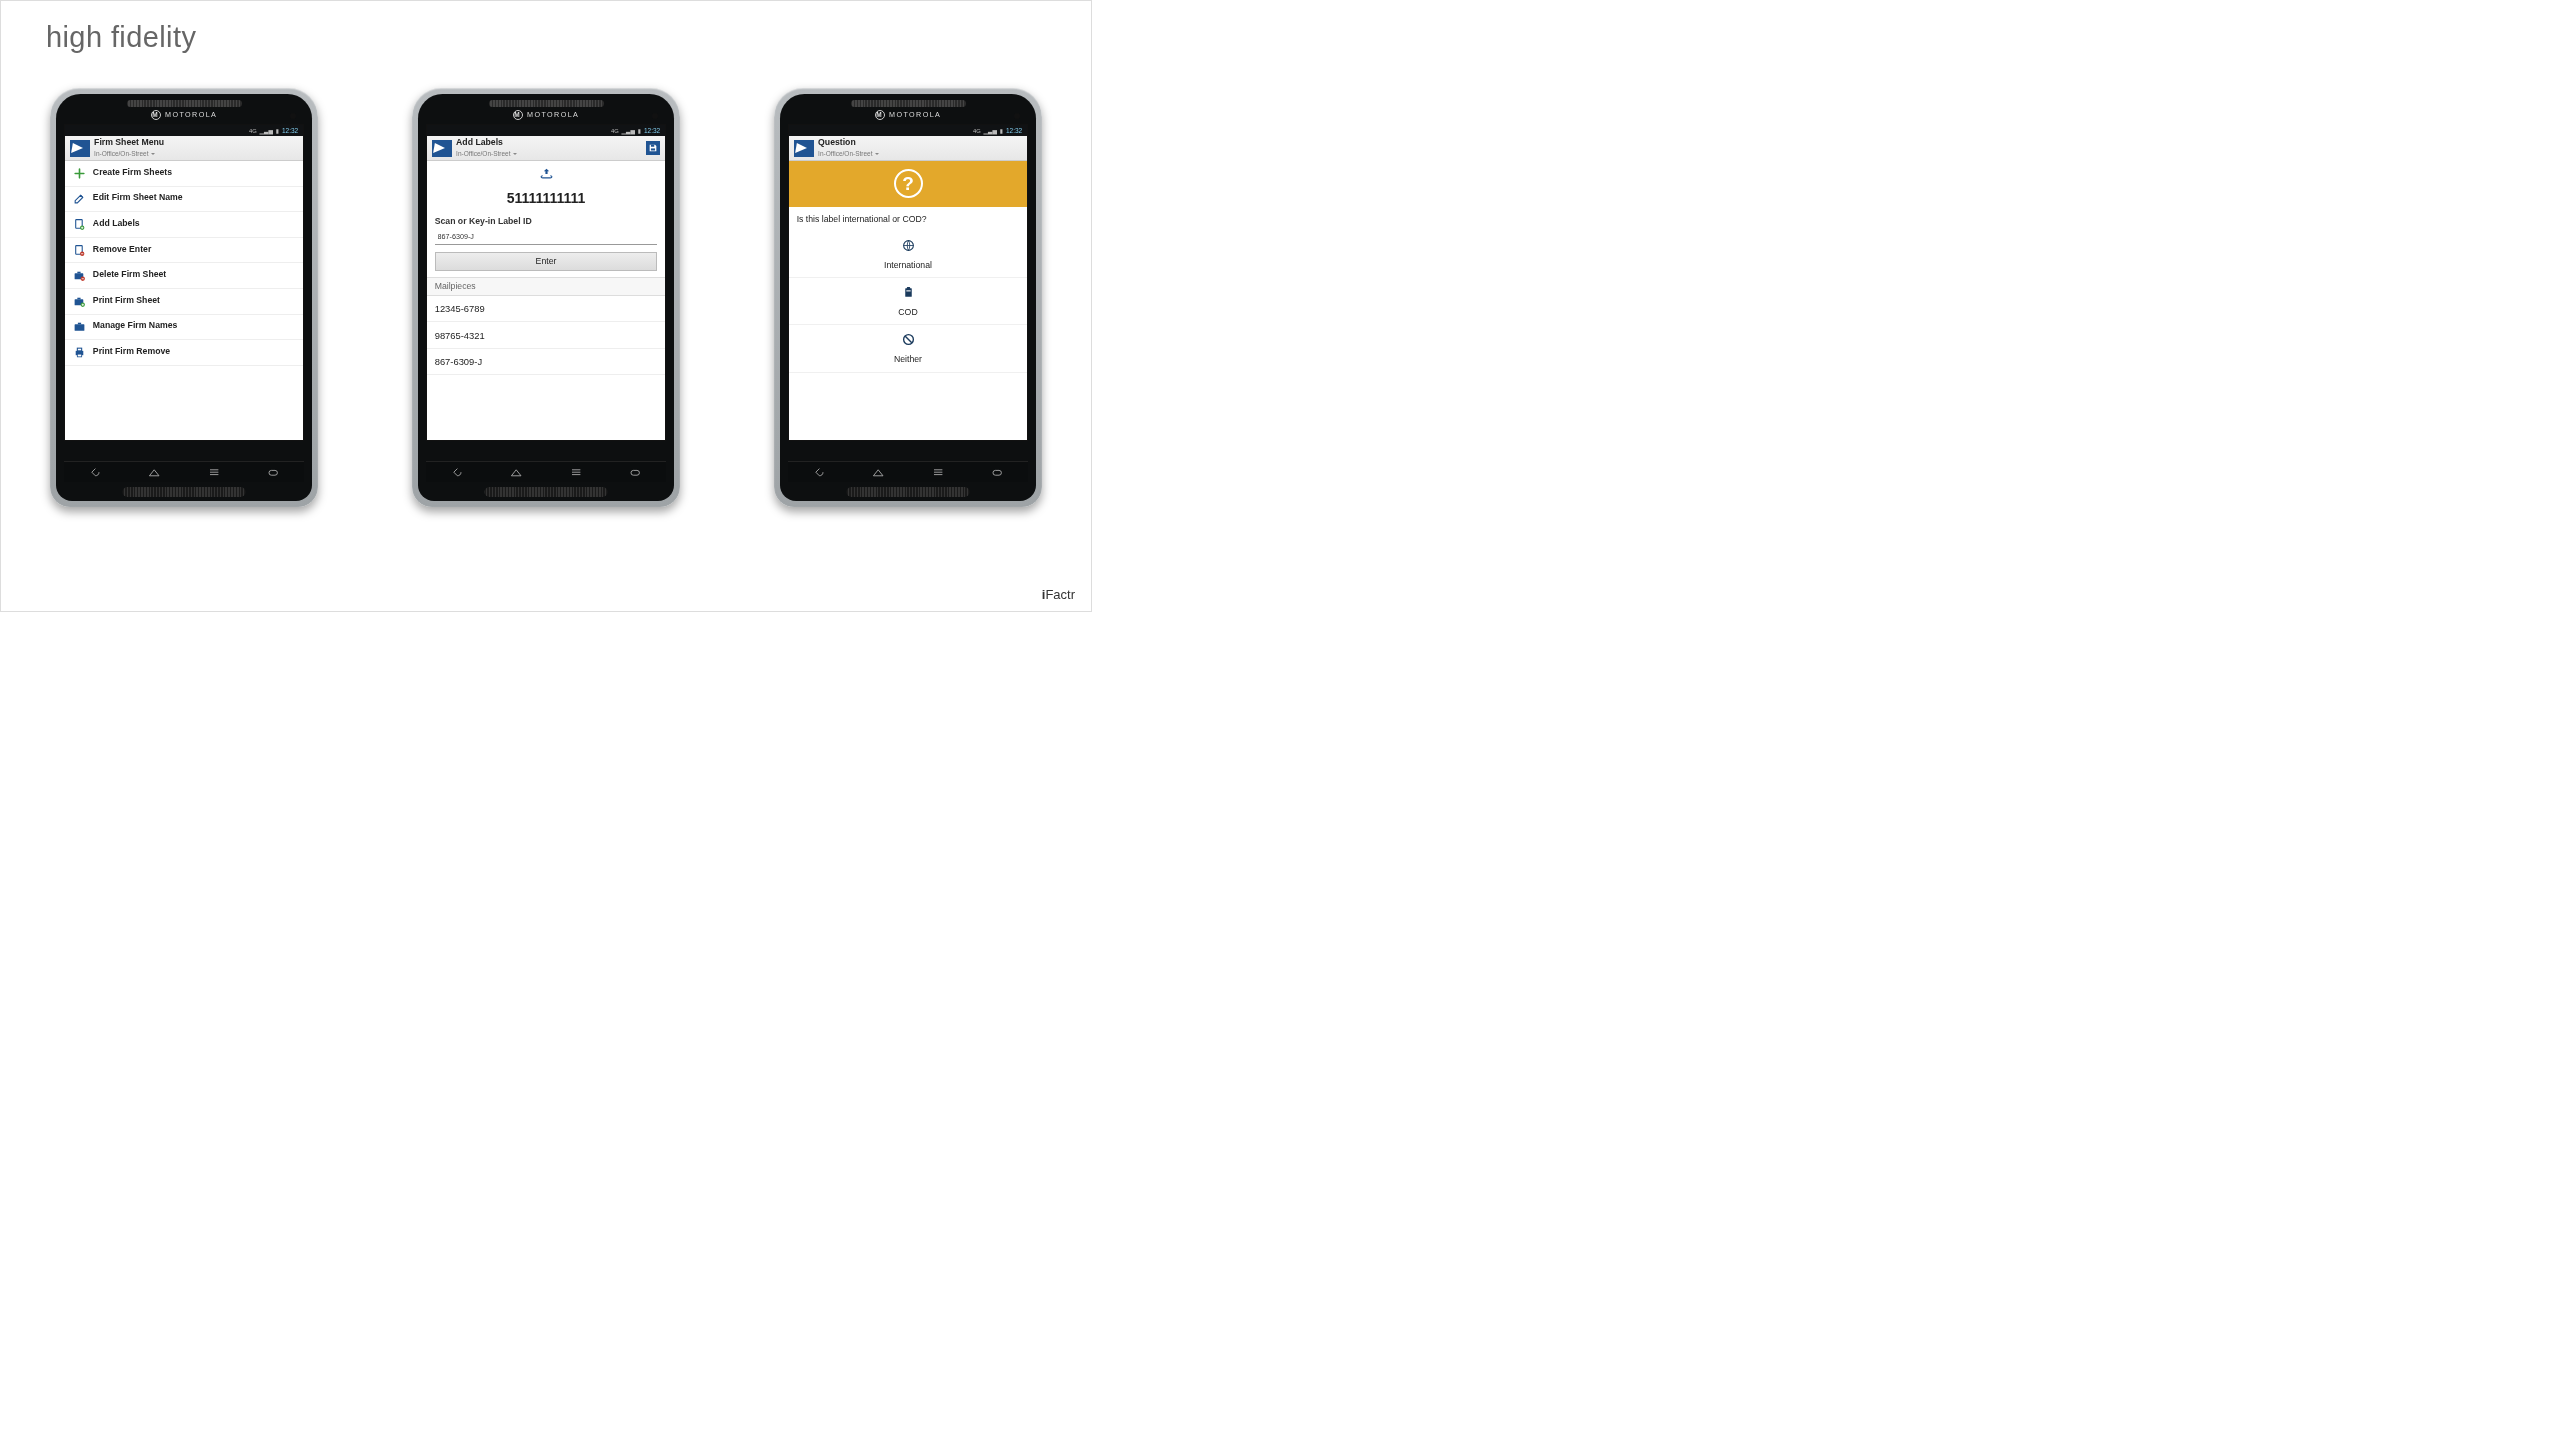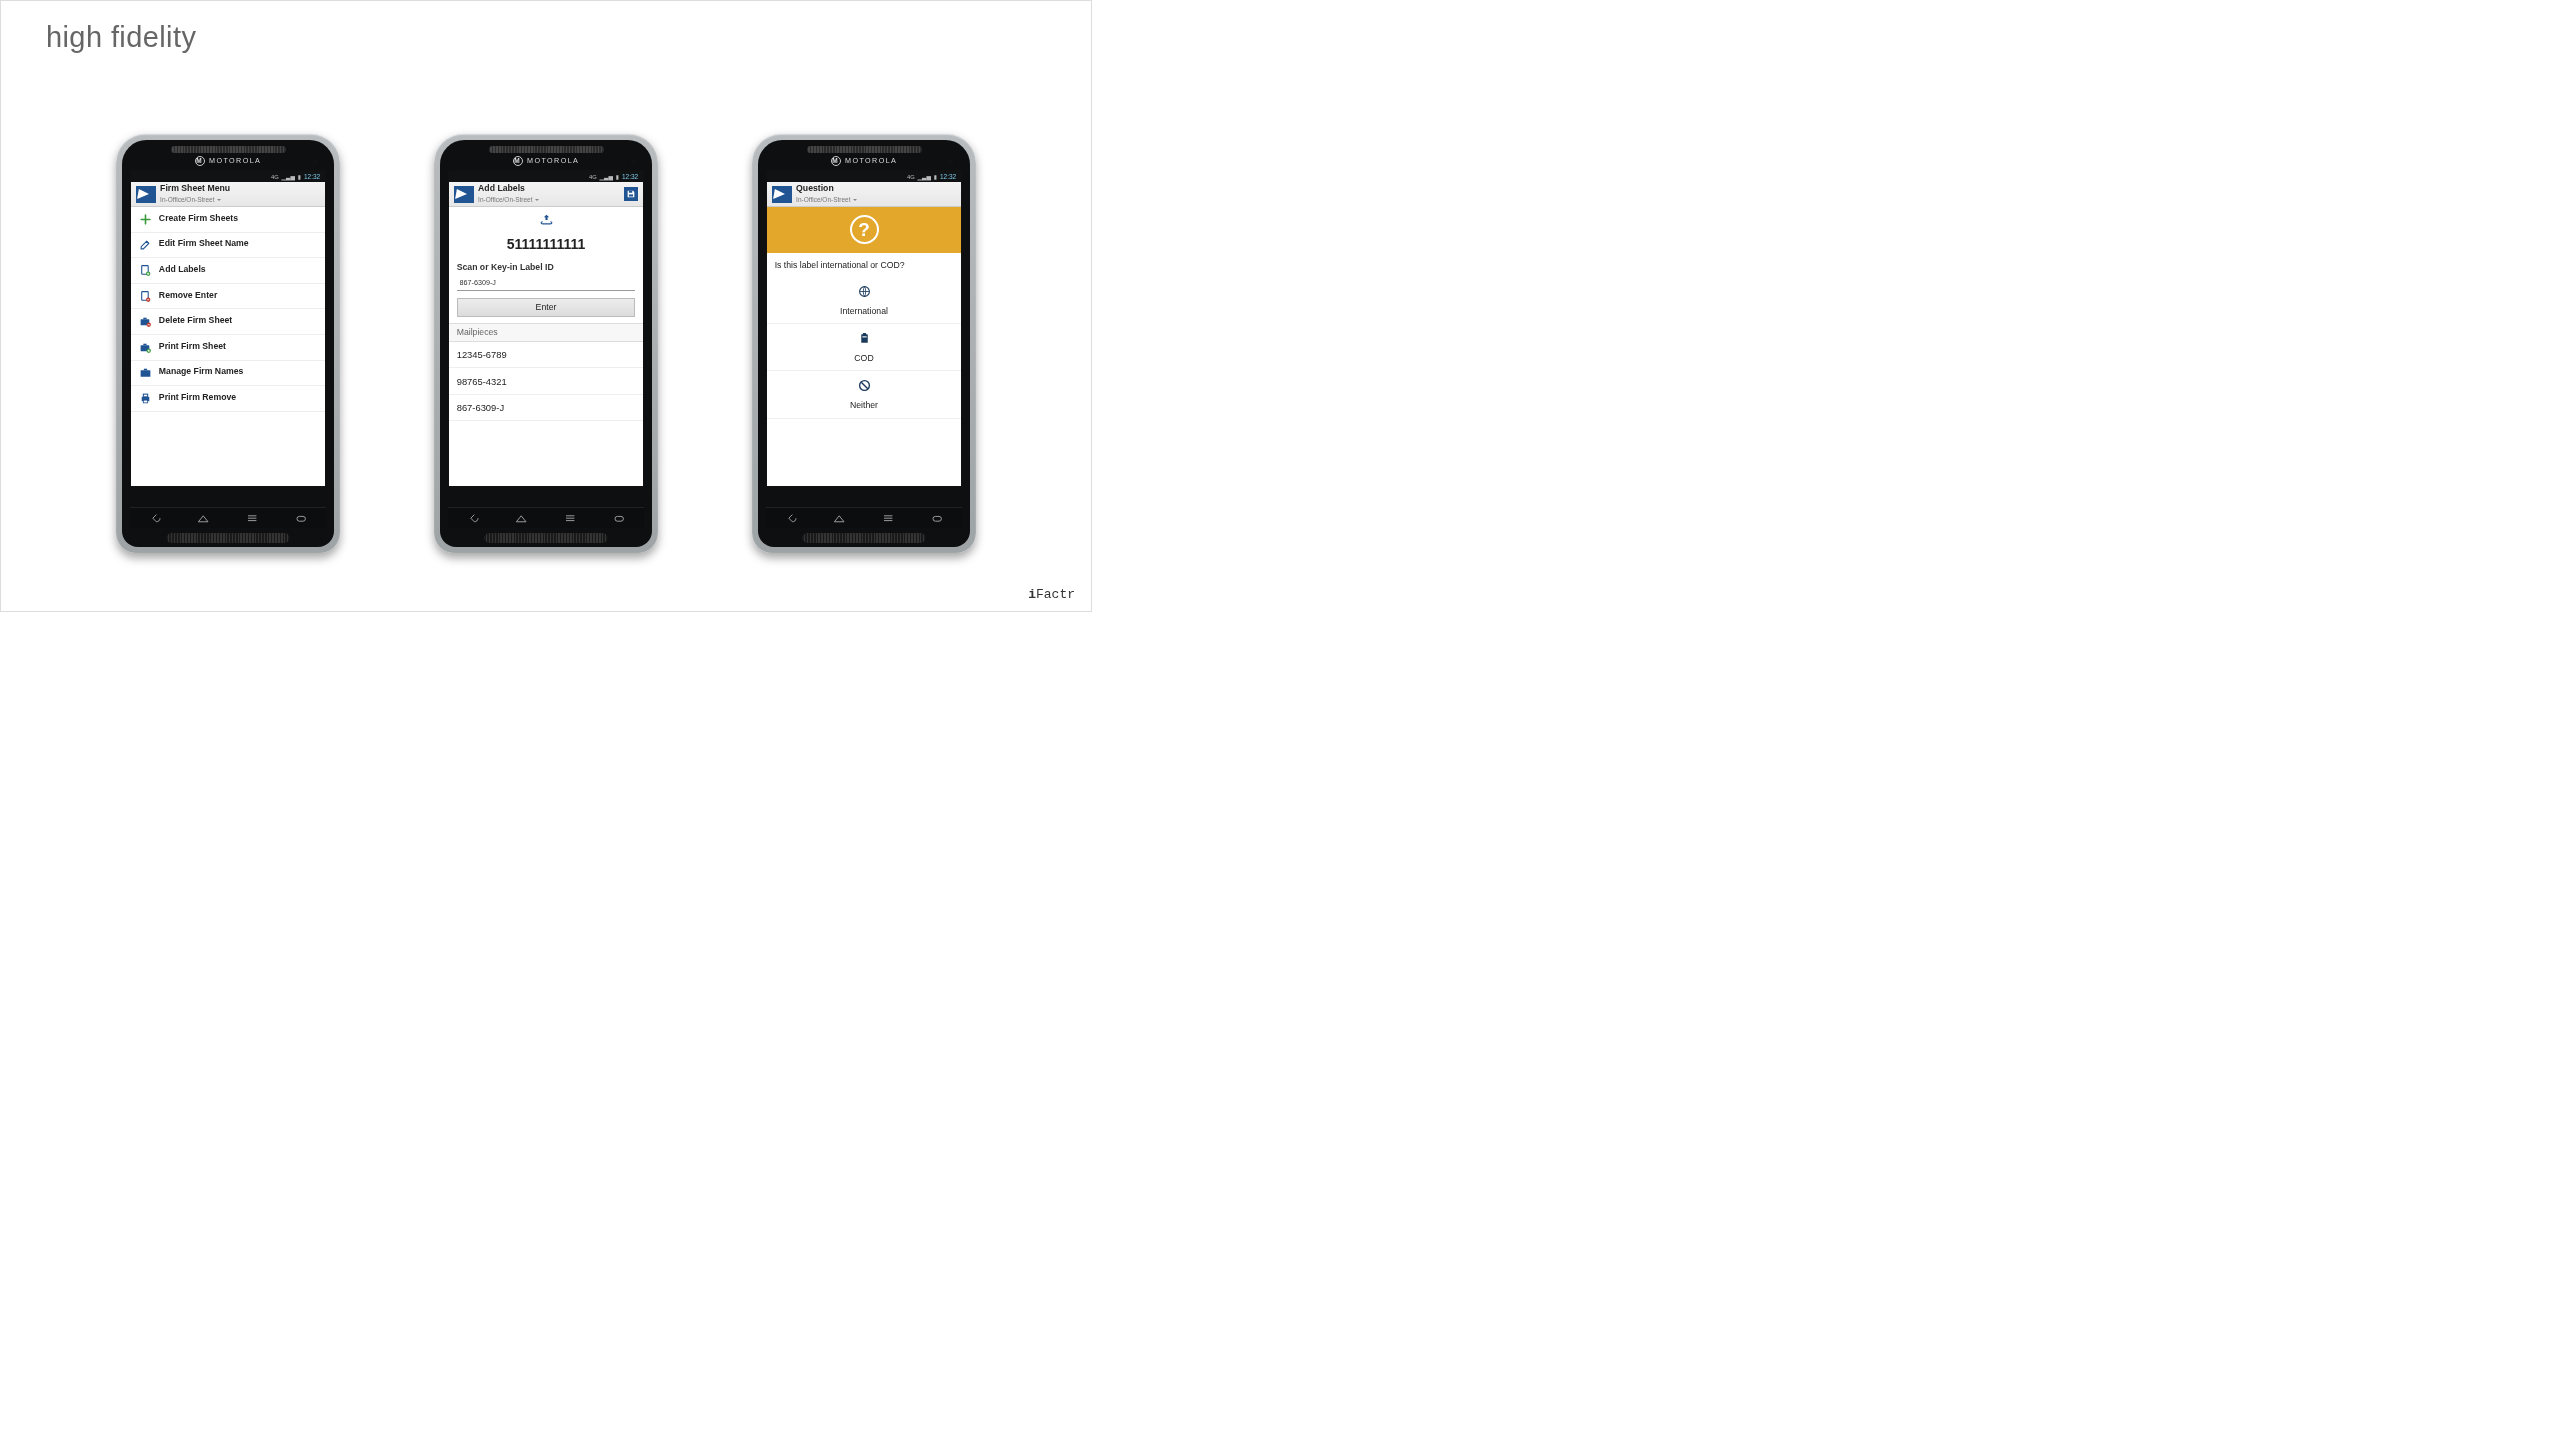--- a/index.html
+++ b/index.html
@@ -21,44 +21,42 @@
     color: #666;
     letter-spacing: 0.4px;
   }
   .footer-brand {
     position: absolute;
     bottom: 8.7px;
     right: 16px;
     font-size: 13px;
     color: #333;
     font-weight: 400;
-    font-family: Liberation Mono, monospace;
   }
   .footer-brand b { font-weight: 700; }
 
   .phones {
     position: absolute;
     top: 87px;
     left: 0;
     right: 0;
     display: flex;
     justify-content: center;
     gap: 94px;
   }
 
   
   .phone {
-    width: 224px;
+    width: 268px;
     height: 419px;
     background: linear-gradient(#b8bcbf, #9ea3a6);
     border-radius: 29px 29px 20px 20px / 29px 29px 20px 20px;
     padding: 5.8px;
     position: relative;
     box-shadow: 0 4.3px 10px rgba(0,0,0,0.35), inset 0 0.7px 1.4px rgba(255,255,255,0.6);
-    margin-top: 46px;
   }
   .phone-inner {
     background: #0d0f10;
     border-radius: 24.5px 24.5px 16px 16px;
     width: 100%;
     height: 100%;
     position: relative;
     overflow: hidden;
   }
   .speaker-grill {

